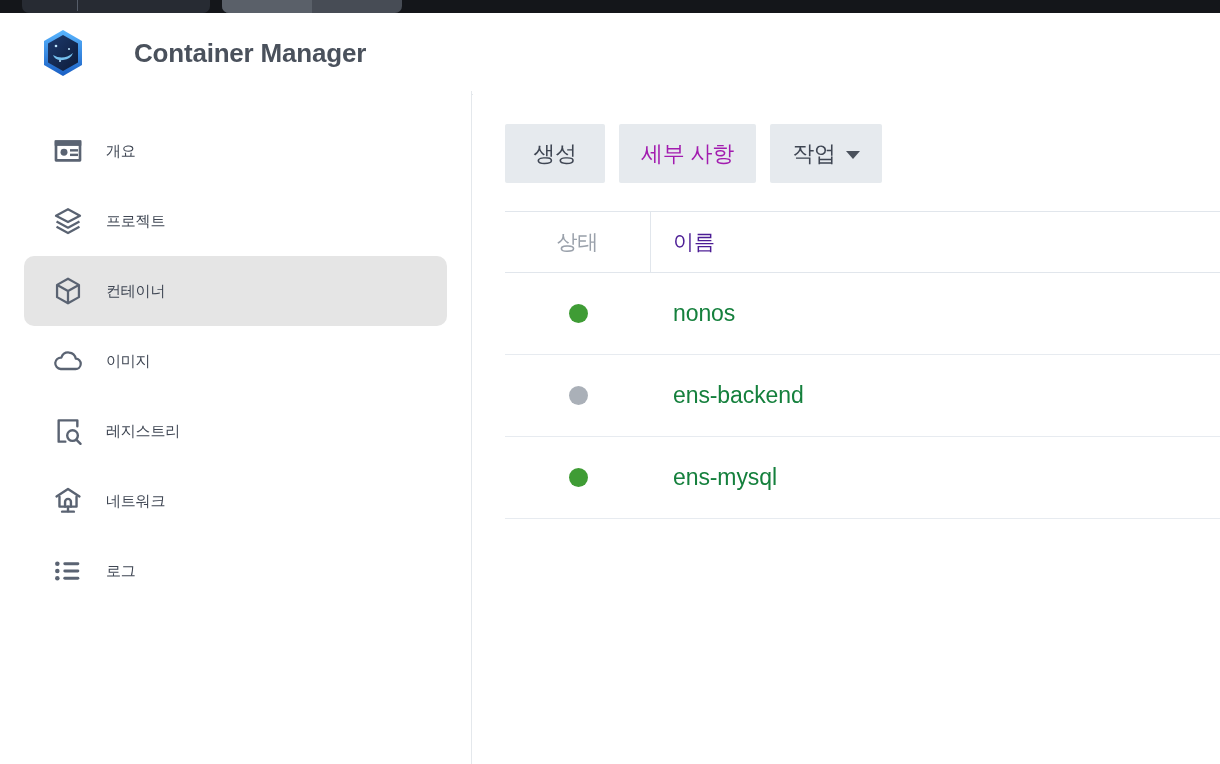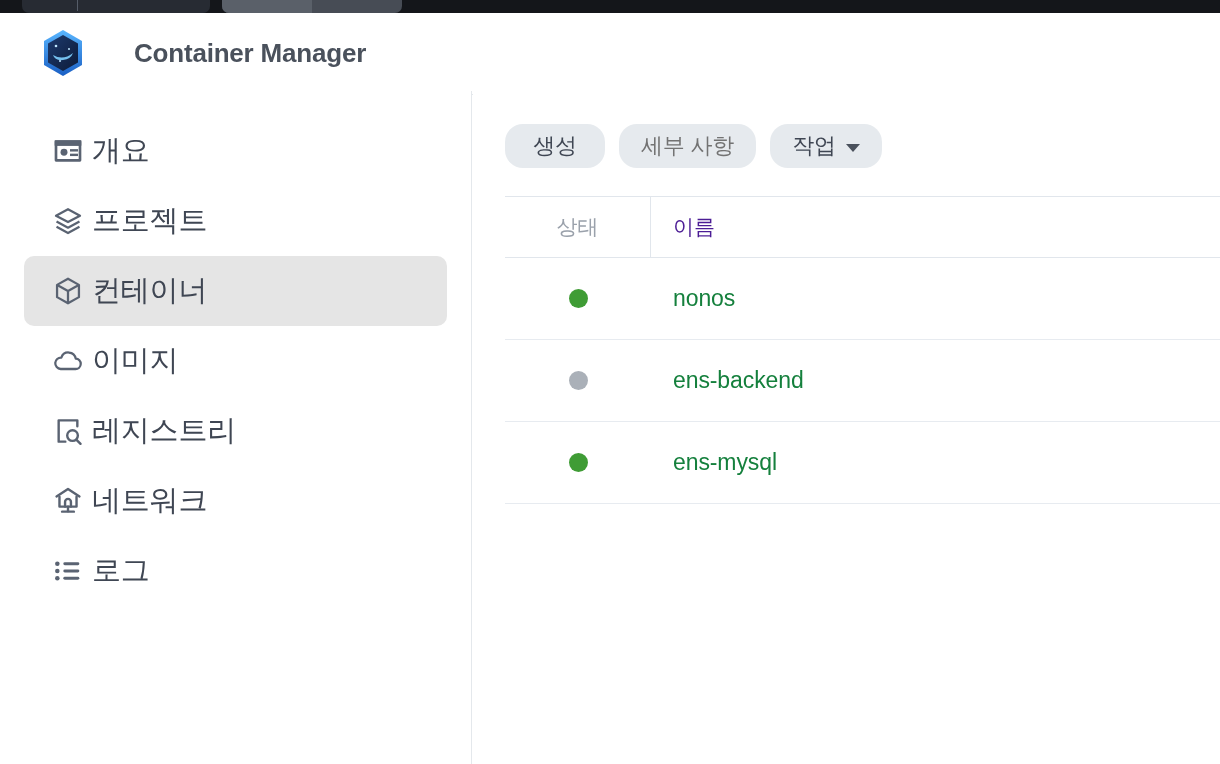--- a/index.html
+++ b/index.html
@@ -105,59 +105,59 @@
   .nav-icon {
     width: 44px;
     margin-left: 22px;
     display: flex;
     align-items: center;
     justify-content: center;
     color: #5a6372;
   }
   .nav-icon svg { display: block; }
   .nav-label {
-    margin-left: 2px;
-    font-size: 29px;
+    margin-left: 16px;
+    font-size: 15px;
     color: #3f4653;
     letter-spacing: -0.2px;
   }
 
   
   .content {
     position: absolute;
     top: 91px; left: 473px;
     width: 747px;
     height: 673px;
     background: #ffffff;
   }
 
   .toolbar {
     display: flex;
     align-items: center;
     gap: 14px;
     padding: 33px 0 0 32px;
   }
   .tb-btn {
-    height: 44px;
+    height: 59px;
     min-width: 100px;
     padding: 0 22px;
     background: #e6eaee;
     border: none;
-    border-radius: 18px;
+    border-radius: 2px;
     font-family: inherit;
     font-size: 22px;
     color: #3f4653;
     cursor: pointer;
     display: flex;
     align-items: center;
     justify-content: center;
     gap: 10px;
     letter-spacing: -0.2px;
   }
-  .tb-btn.is-disabled { color: #737373; cursor: default; }
+  .tb-btn.is-disabled { color: #a21caf; cursor: default; }
   .caret {
     width: 0; height: 0;
     border-left: 7px solid transparent;
     border-right: 7px solid transparent;
     border-top: 8px solid #4a515c;
     margin-top: 3px;
   }
 
   
   .table {

